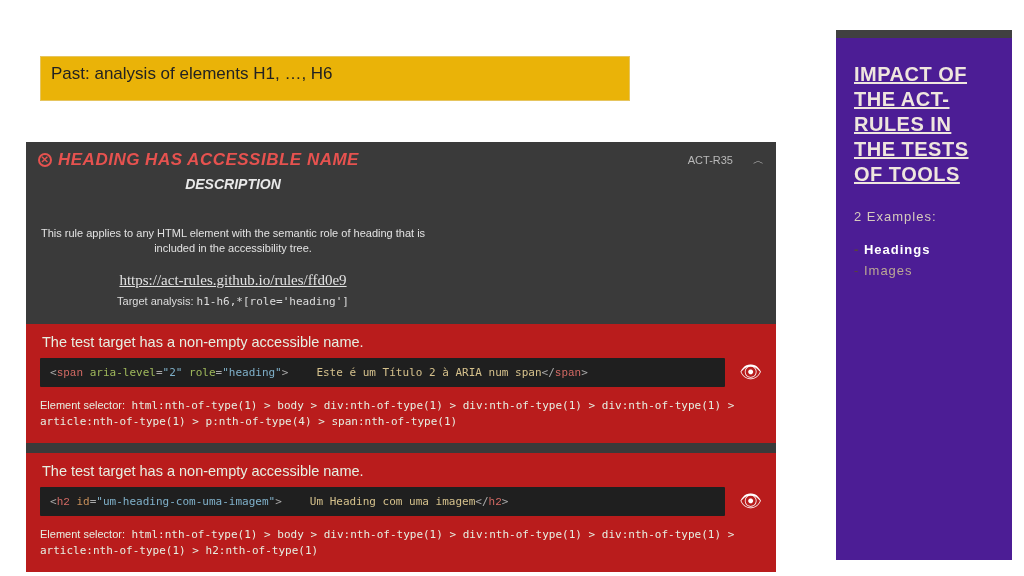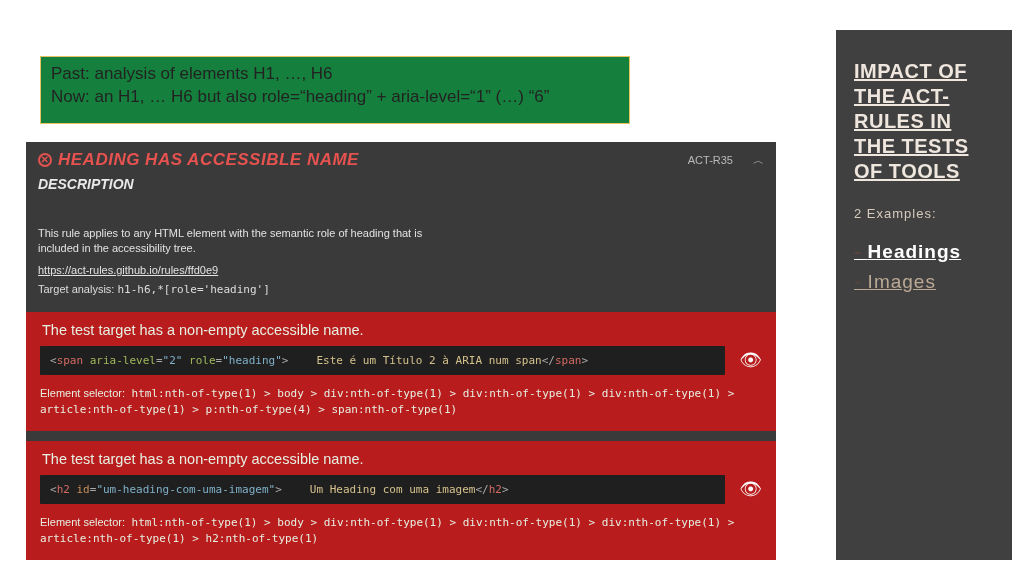--- a/index.html
+++ b/index.html
@@ -10,21 +10,21 @@
     font-family: Arial, sans-serif;
     position: relative;
     overflow: hidden;
   }
   .main { position: absolute; left: 0; top: 0; width: 790px; }
   .note-box {
     position: absolute;
     left: 40px; top: 56px;
     width: 590px;
     border: 1px solid #e6c55e;
-    background: #15803d;
+    background: #eab308;
     padding: 6px 10px 14px 10px;
     font-size: 17px;
     color: #222;
     line-height: 1.35;
   }
   .rule-panel {
     position: absolute;
     left: 26px; top: 142px;
     width: 750px;
     background: #3a3a3a;
@@ -56,32 +56,33 @@
   .rule-id {
     font-size: 11px;
     color: #b9b9b9;
     display: flex; align-items: center; gap: 20px;
   }
   .rule-id .caret { font-size: 11px; }
   .rule-meta {
     display: flex;
     padding: 2px 8px 10px 12px;
     gap: 40px;
+    text-align: center;
   }
   .meta-label {
     font-family: 'Arial Black', sans-serif;
     font-weight: 900;
     font-style: italic;
     font-size: 14px;
     color: #e9e9e9;
     margin-bottom: 2px;
   }
   .meta-col1 { width: 390px; }
   .meta-desc { font-size: 11px; color: #e2e2e2; line-height: 1.35; margin-top: 34px; }
-  .meta-link { text-decoration: underline; color: #e2e2e2; font-size: 11px; display: inline-block; margin-top: 8px;}
+  .meta-link { text-decoration: underline; color: #e2e2e2; font-size: 15px; display: inline-block; margin-top: 16px; font-family: Liberation Serif, serif;}
   .target-line { font-size: 11px; margin-top: 6px; }
   .target-line .mono { font-family: Menlo, Consolas, monospace; }
   .result-block {
     background: #b91c1c;
     color: #e6efe2;
     margin-top: 6px;
     padding: 10px 14px 12px 14px;
   }
   .result-block + .result-block { margin-top: 10px; }
   .result-title { font-size: 14.5px; margin-bottom: 8px; padding-left: 2px; }
@@ -90,69 +91,68 @@
     flex: 1;
     background: #1f1f1f;
     padding: 8px 10px;
     font-family: Menlo, Consolas, monospace;
     font-size: 11px;
     color: #d5c18c;
     border-radius: 1px;
     white-space: nowrap;
     overflow: hidden;
   }
-  .tk-tag { color: #d46a64; }
+  .tk-tag { color: #d46a64; font-family: Liberation Mono, monospace; }
   .tk-attr { color: #9fb85b; }
   .tk-val { color: #7fb0c9; }
   .tk-id { color: #c78f5a; }
   .tk-punc { color: #aaa; }
   .tk-txt { color: #d5c18c; margin-left: 28px; }
   .eye-icon { color: #fff; font-size: 18px; cursor: pointer; }
   .selector-line {
     font-family: Menlo, Consolas, monospace;
     font-size: 11px;
     color: #e6efe2;
     line-height: 1.5;
   }
   .selector-line .lbl { font-family: Arial, sans-serif; }
   
   .sidebar {
     position: absolute;
     right: 12px; top: 30px;
     width: 176px;
     height: 530px;
-    background: #404040;
-    border-top: 5px solid #404040;
+    background: #4c1d95;
+    border-top: 8px solid #404040;
     color: #e9e1da;
     padding: 24px 18px;
   }
   .sidebar-title {
     font-family: 'Arial Black', sans-serif;
     font-weight: 900;
     font-size: 20px;
     line-height: 1.25;
     text-decoration: underline;
     color: #efe6de;
     letter-spacing: 0.5px;
     margin-bottom: 22px;
   }
   .sidebar-sub { font-size: 13px; letter-spacing: 1px; margin-bottom: 16px; color: #d6cabd; }
   .sidebar-list { list-style: none; }
-  .sidebar-list li { font-size: 19px; letter-spacing: 1px; line-height: 1.6; text-decoration: underline; }
+  .sidebar-list li { font-size: 13px; letter-spacing: 1px; line-height: 1.6; }
   .sidebar-list li::before { content: "- "; color: #5a443c; }
   .sidebar-list li.active { font-weight: bold; color: #fff; }
   .sidebar-list li.dim { color: #bba995; }
 </style>
 </head>
 <body>
 
 <div class="main">
   <div class="note-box">
     <div>Past: analysis of elements H1, …, H6</div>
-    <div>Now: an H1, … H6 but also role=“heading” + aria-level=“1” (…) “6”</div>
   </div>
 
   <div class="rule-panel">
     <div class="rule-header">
       <div class="rule-title">
         <span class="circ">✕</span>
         <span>HEADING HAS ACCESSIBLE NAME</span>
       </div>
       <div class="rule-id">
         <span>ACT-R35</span>

